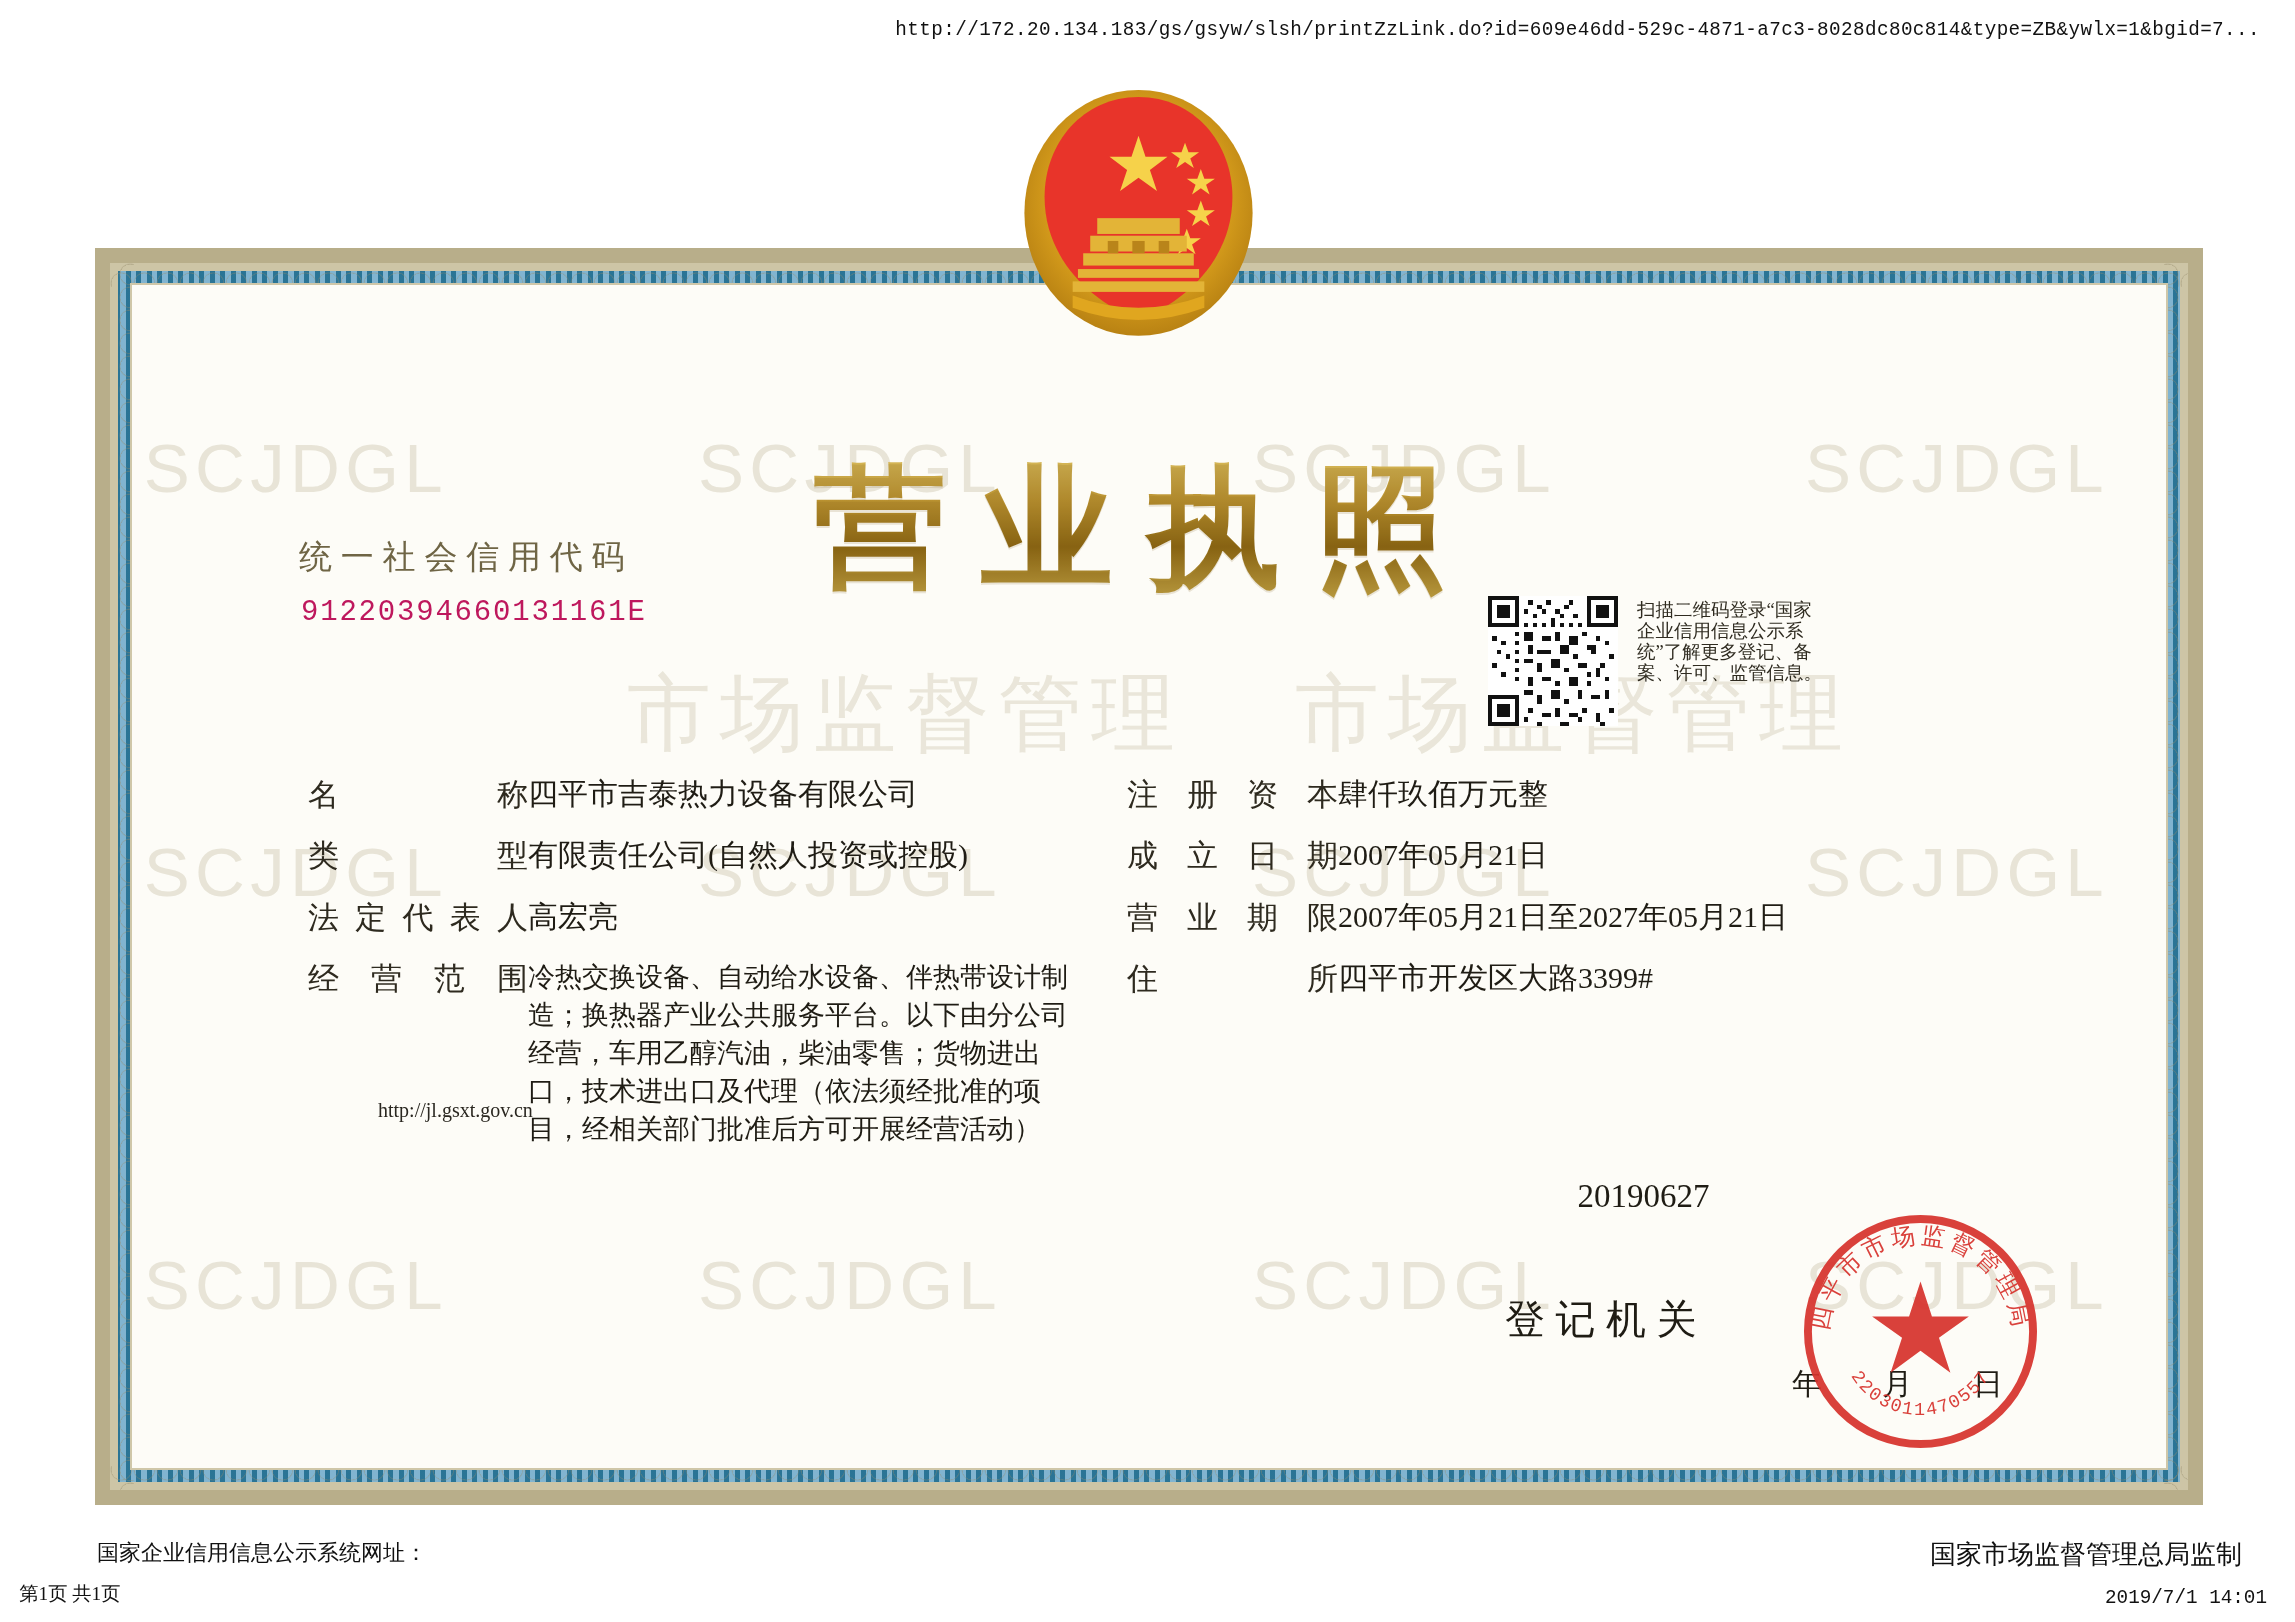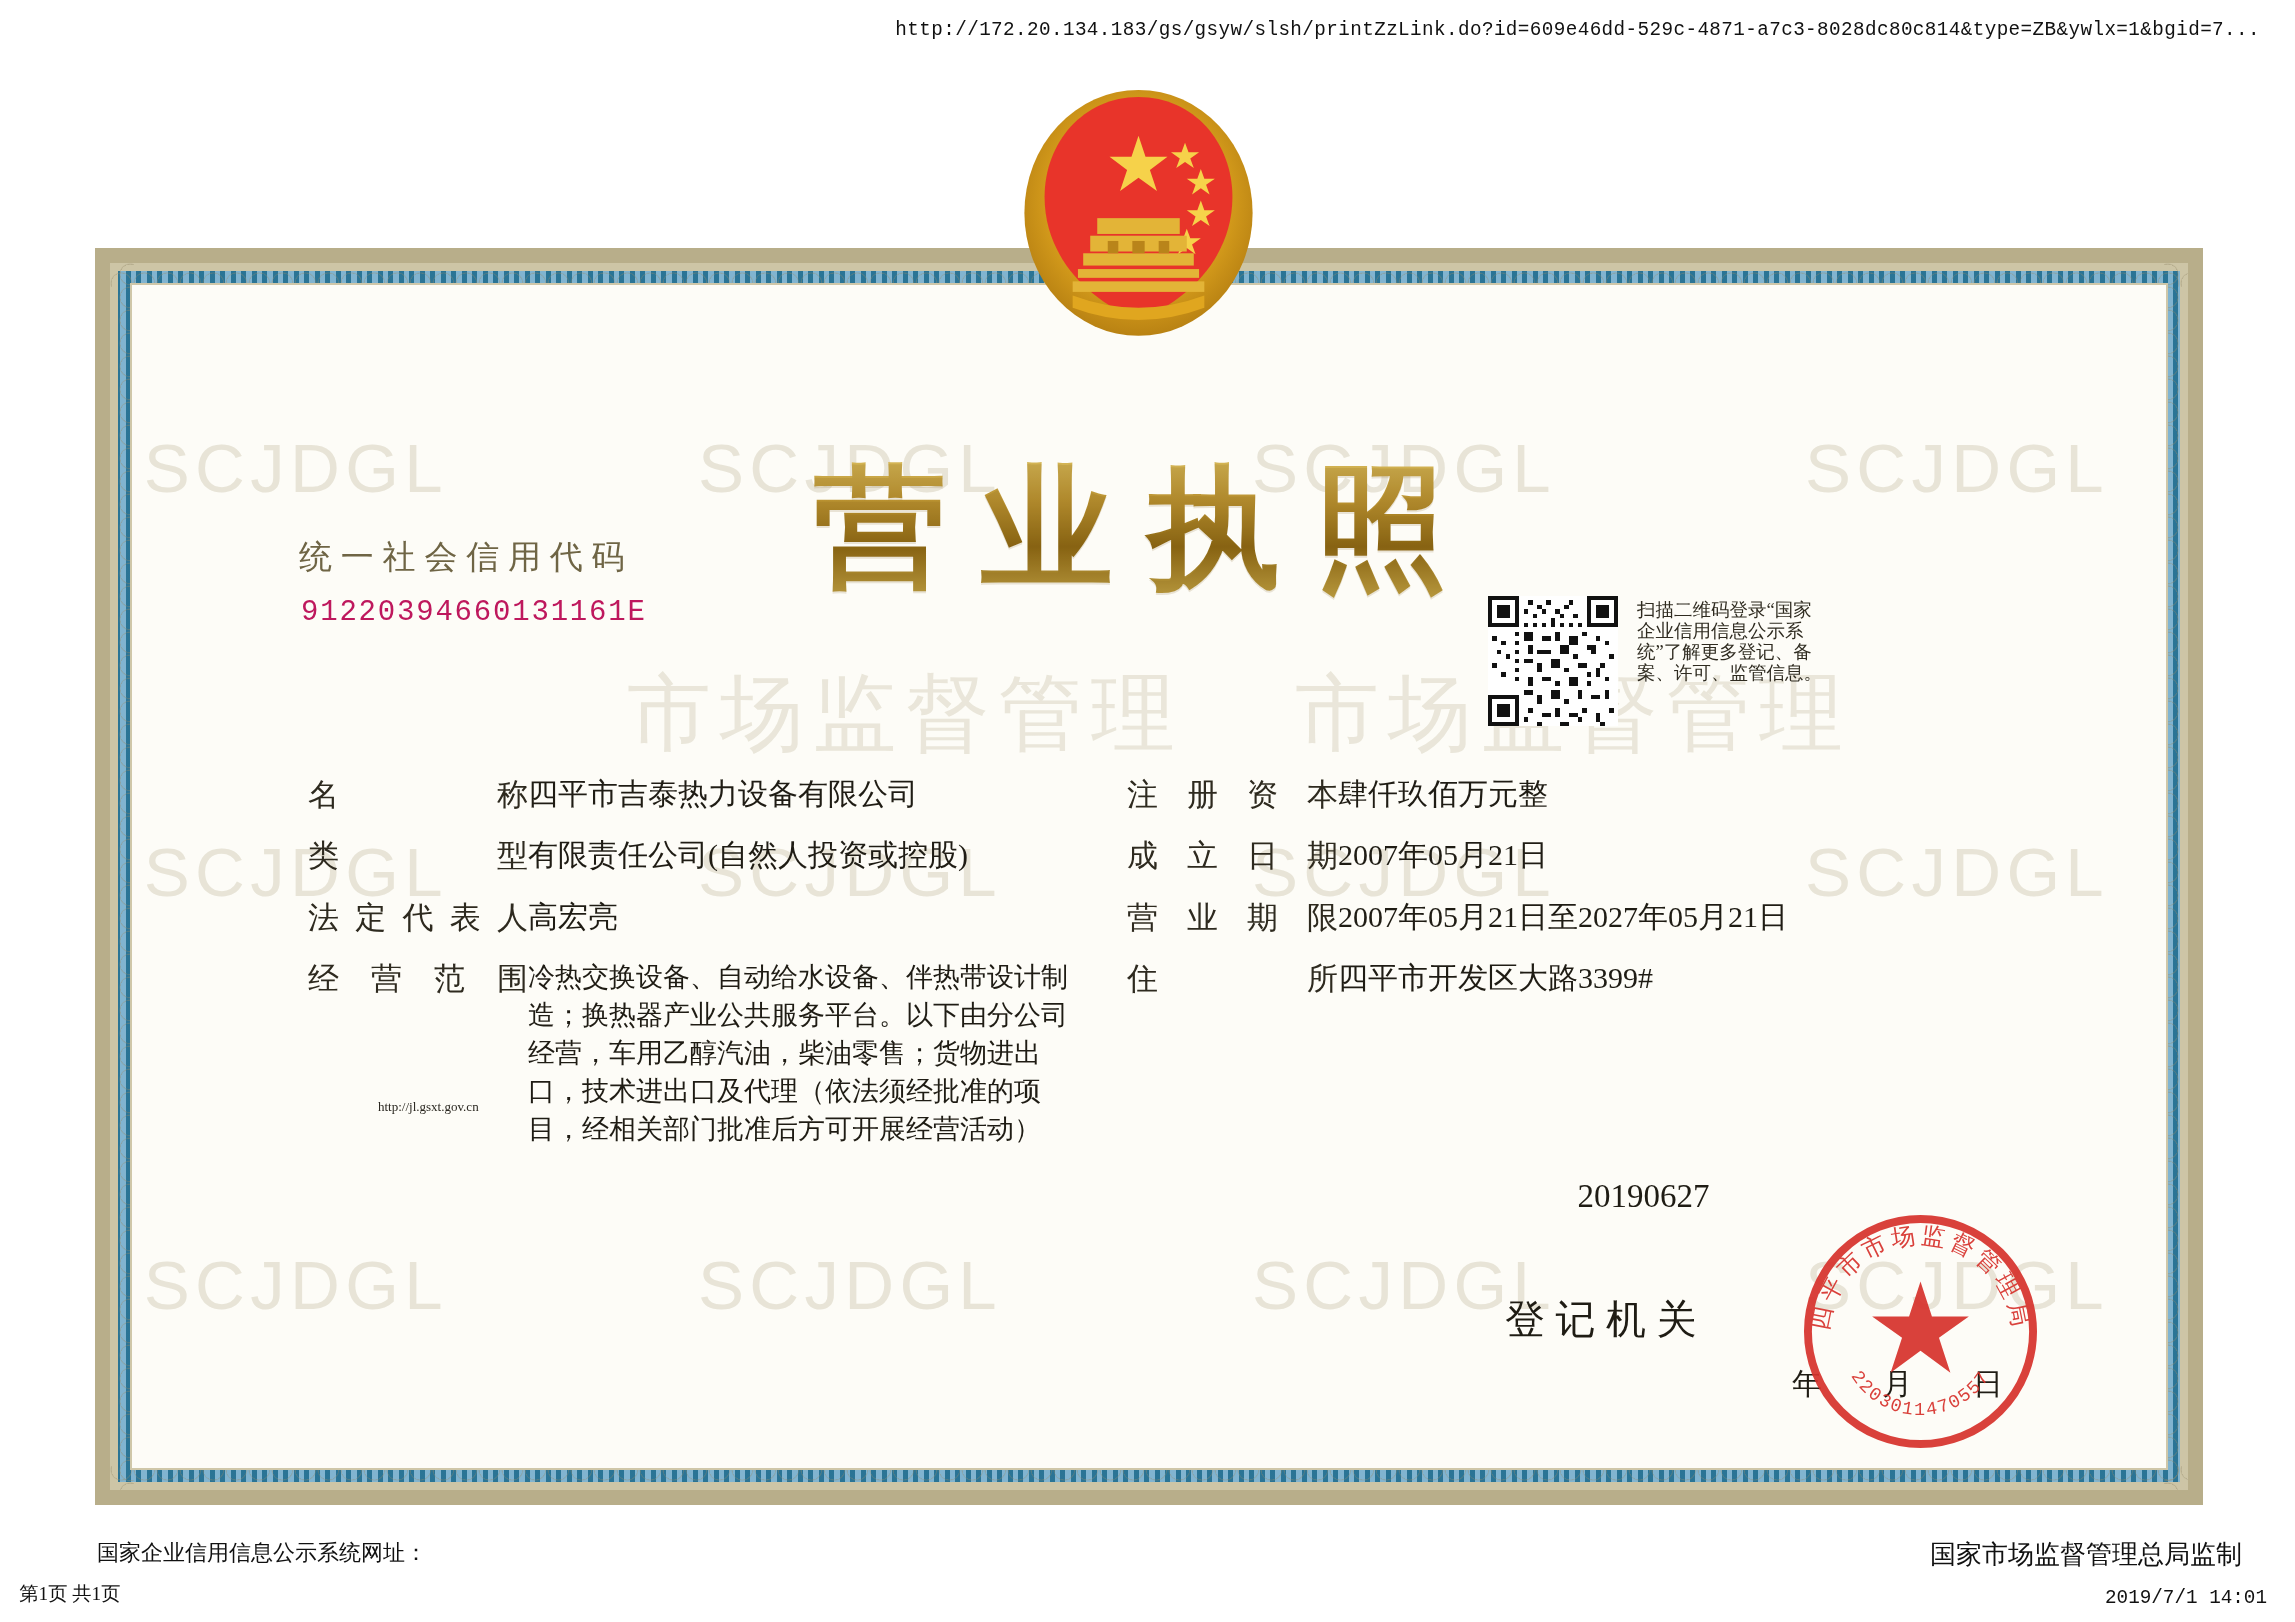--- a/index.html
+++ b/index.html
@@ -265,21 +265,21 @@
   .val-scope {
     font-size: 27px;
     line-height: 38px;
     max-width: 563px;
   }
   .gsxt-link {
     position: absolute;
     left: 378px;
     top: 1099px;
     font-family: "Liberation Serif", serif;
-    font-size: 13px;
+    font-size: 20px;
     color: #2a2720;
     z-index: 5;
   }
 
   
   .issue-date {
     position: absolute;
     left: 1459px;
     top: 1178px;
     width: 369px;

